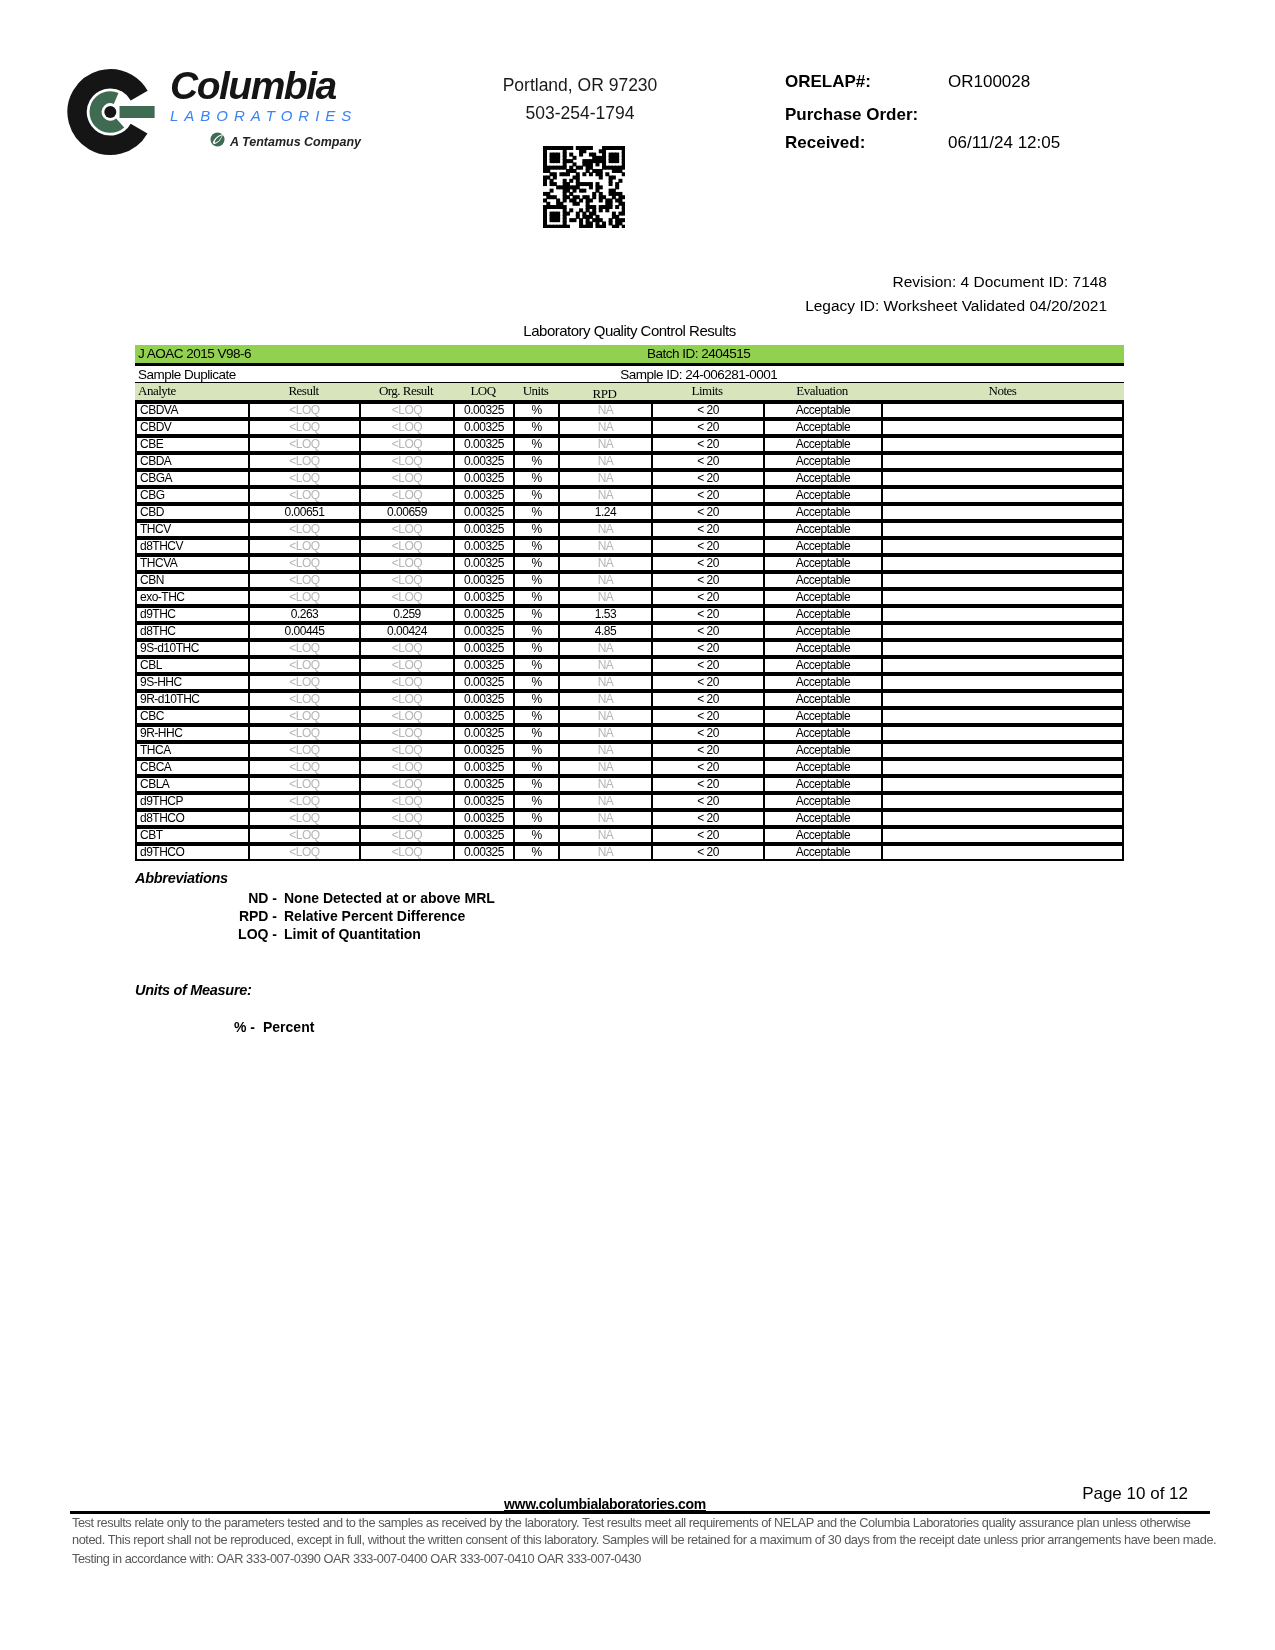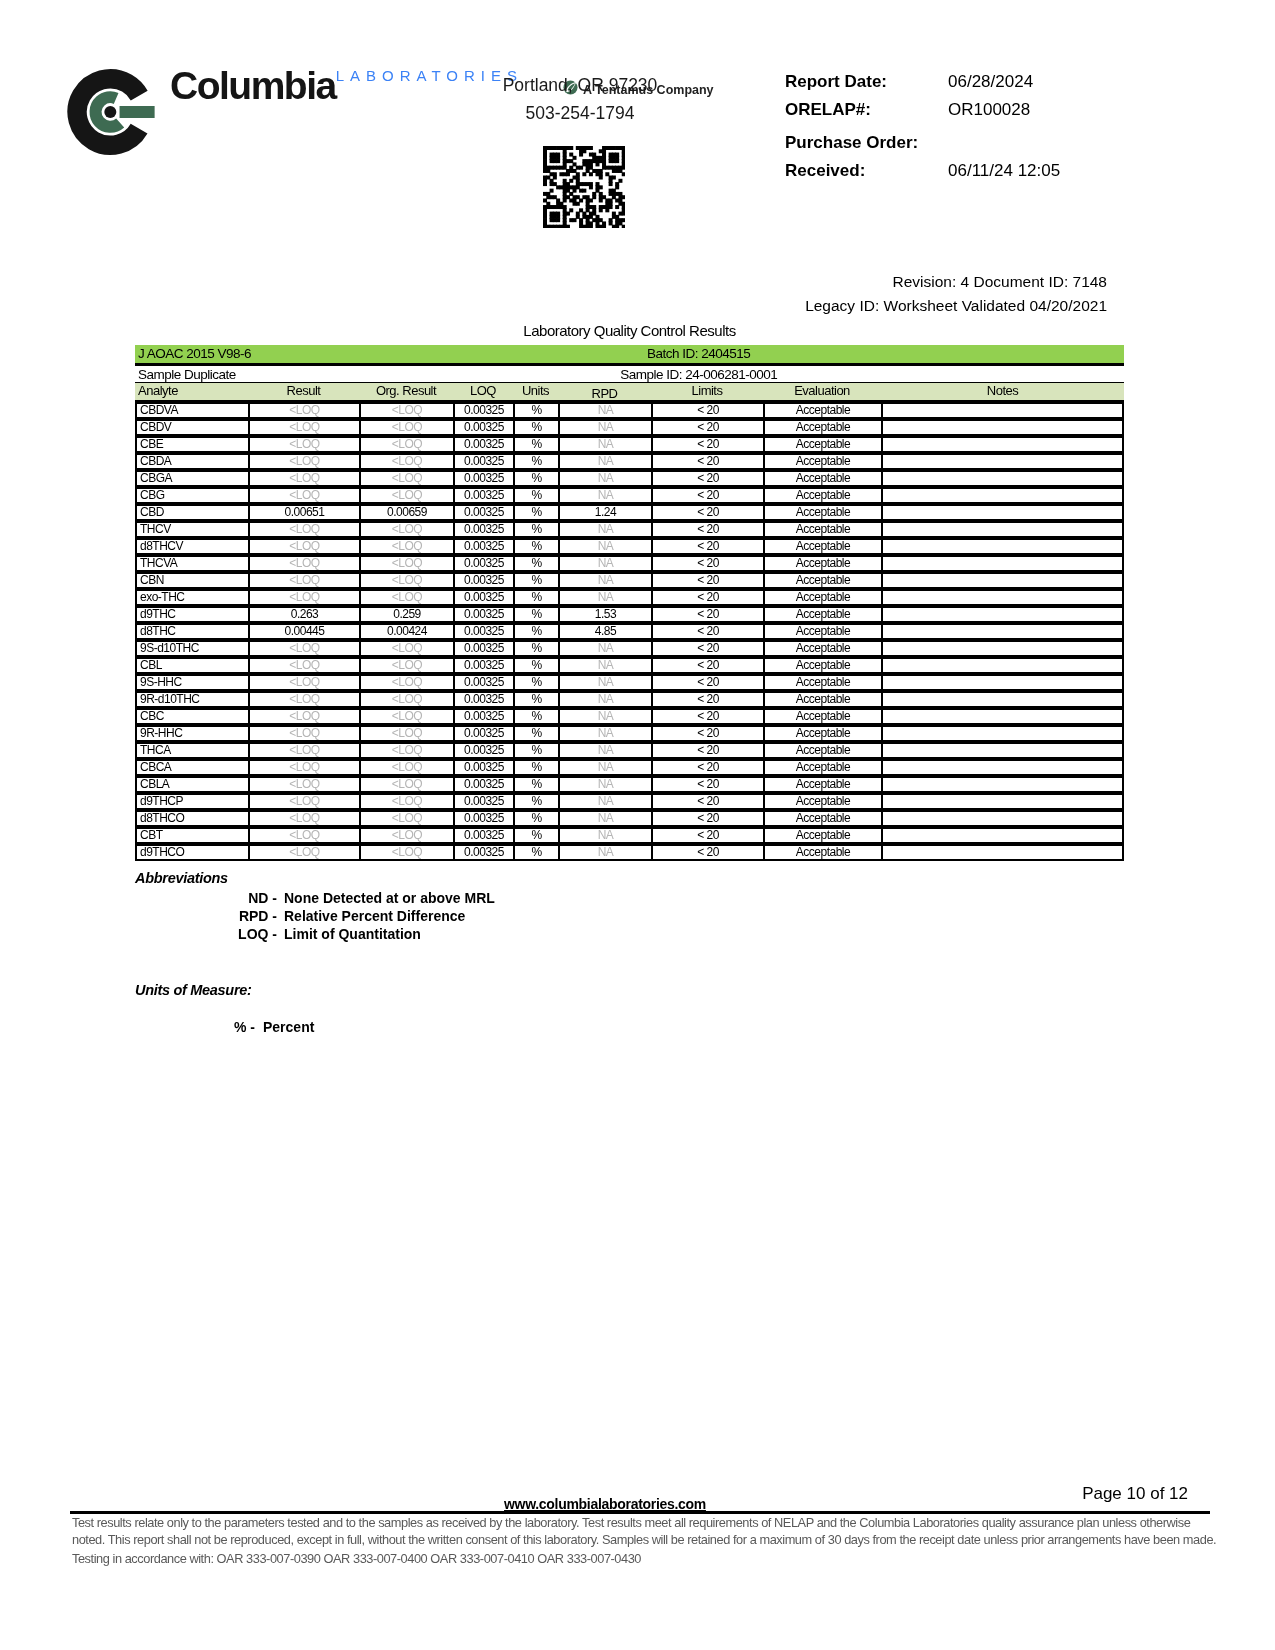--- a/index.html
+++ b/index.html
@@ -1,20 +1,20 @@
 <!DOCTYPE html>
 <html style="--bright-green: #92d050; --pale-green: #d8e4bc; --muted: #b5b5b5;"><head>
 <meta charset="utf-8">
 <style>
   html,body{margin:0;padding:0;background:#fff;}
   body{width:1275px;height:1650px;position:relative;font-family:"Liberation Sans","DejaVu Sans",sans-serif;color:#000;overflow:hidden;}
 
   
   .logo{position:absolute;left:66px;top:66px;display:flex;align-items:flex-start;gap:8px;}
-  .logo-text{display:flex;flex-direction:row;}
+  .logo-text{display:flex;flex-direction:column;font-style:italic;}
   .brand{font-size:39px;font-weight:700;color:#151515;letter-spacing:-1.5px;line-height:40px;}
   .brand-sub{font-size:15px;letter-spacing:6px;color:#3b82f6;line-height:18px;margin-top:1px;}
   .tagline{display:flex;align-items:center;gap:5px;margin-top:7px;margin-left:40px;}
   .tagline-label{font-size:12.5px;font-weight:700;color:#222;}
 
   .address{position:absolute;left:420px;top:72px;width:320px;text-align:center;font-size:17.5px;line-height:27.5px;color:#1a1a1a;}
   .qr{position:absolute;left:543px;top:146px;width:82px;height:82px;}
 
   .report-block{position:absolute;left:785px;top:72px;font-size:17px;}
   .rrow{display:flex;height:28px;align-items:flex-start;}
@@ -28,21 +28,21 @@
   .qc{position:absolute;left:135px;top:322px;width:989px;letter-spacing:-0.5px;}
   .qc-title{text-align:center;font-size:15px;margin-bottom:6px;letter-spacing:-0.5px;}
   .bar{position:relative;width:100%;}
   .bar-green{height:18px;background:var(--bright-green,#92d050);border-bottom:3px solid #000;font-size:13.5px;}
   .bar-sample{height:16px;border-bottom:1.5px solid #000;font-size:13.5px;}
   .bar .l{position:absolute;left:3px;top:1px;white-space:nowrap;}
   .bar .c{position:absolute;left:57%;transform:translateX(-50%);top:1px;white-space:nowrap;text-align:right;}
 
   .grid{display:grid;grid-template-columns:113px 111px 94px 60px 45px 93px 112px 118px 1fr;}
   .thead{background:var(--pale-green,#d8e4bc);height:17px;border-bottom:2px solid #000;font-size:13px;}
-  .thead .hc{text-align:center;line-height:16px;overflow:hidden;}
+  .thead .hc{text-align:center;line-height:16px;overflow:hidden;font-family:Liberation Serif, serif;}
   .thead .hc.first{text-align:left;padding-left:3px;}
   .thead .hc.drop{position:relative;top:2.5px;}
 
   .trow{border:2px solid #000;height:13px;font-size:12px;line-height:12.5px;background:#fff;}
   .trow .cell{border-right:2px solid #000;text-align:center;overflow:hidden;white-space:nowrap;}
   .trow .cell:last-child{border-right:none;}
   .trow .cell.first{text-align:left;padding-left:3px;}
   .muted{color:var(--muted,#b5b5b5);}
 
   
@@ -413,24 +413,20 @@
       <rect x="52.48" y="78.72" width="4" height="4" fill="#000"></rect>
       <rect x="55.76" y="78.72" width="4" height="4" fill="#000"></rect>
       <rect x="59.04" y="78.72" width="4" height="4" fill="#000"></rect>
       <rect x="68.88" y="78.72" width="4" height="4" fill="#000"></rect>
       <rect x="72.16" y="78.72" width="4" height="4" fill="#000"></rect>
       <rect x="78.72" y="78.72" width="4" height="4" fill="#000"></rect>
     </svg></div>
 
 <div class="report-block" id="report-block">
 
-  <div class="rrow">
-    <span class="rlabel">Report Date:</span>
-    <span class="rvalue">06/28/2024</span>
-  </div>
 
   <div class="rrow">
     <span class="rlabel">ORELAP#:</span>
     <span class="rvalue">OR100028</span>
   </div>
 
   <div class="rrow gap">
     <span class="rlabel">Purchase Order:</span>
     <span class="rvalue"></span>
   </div>

